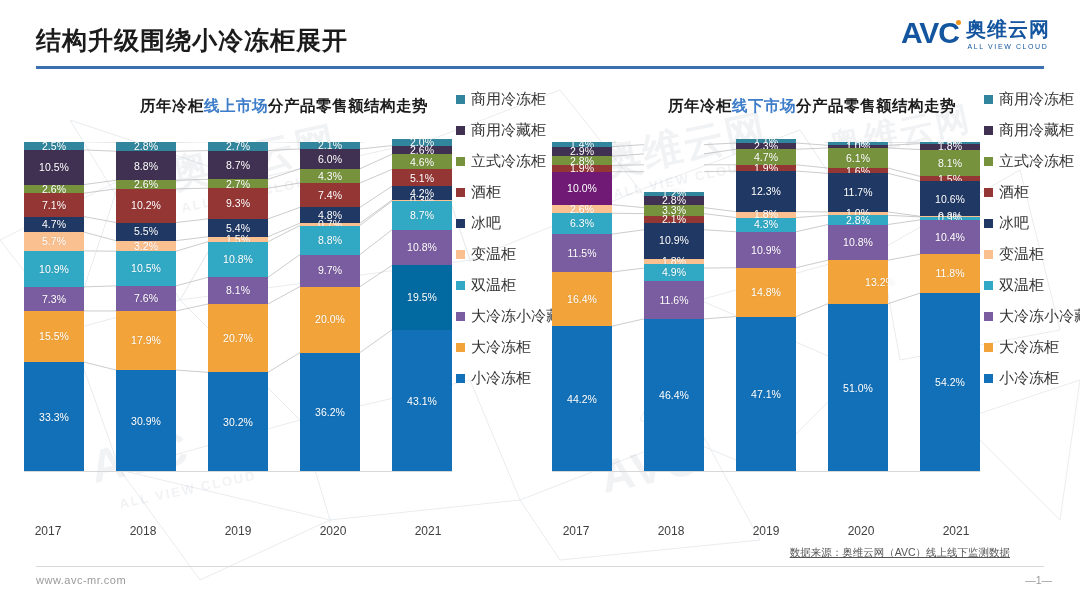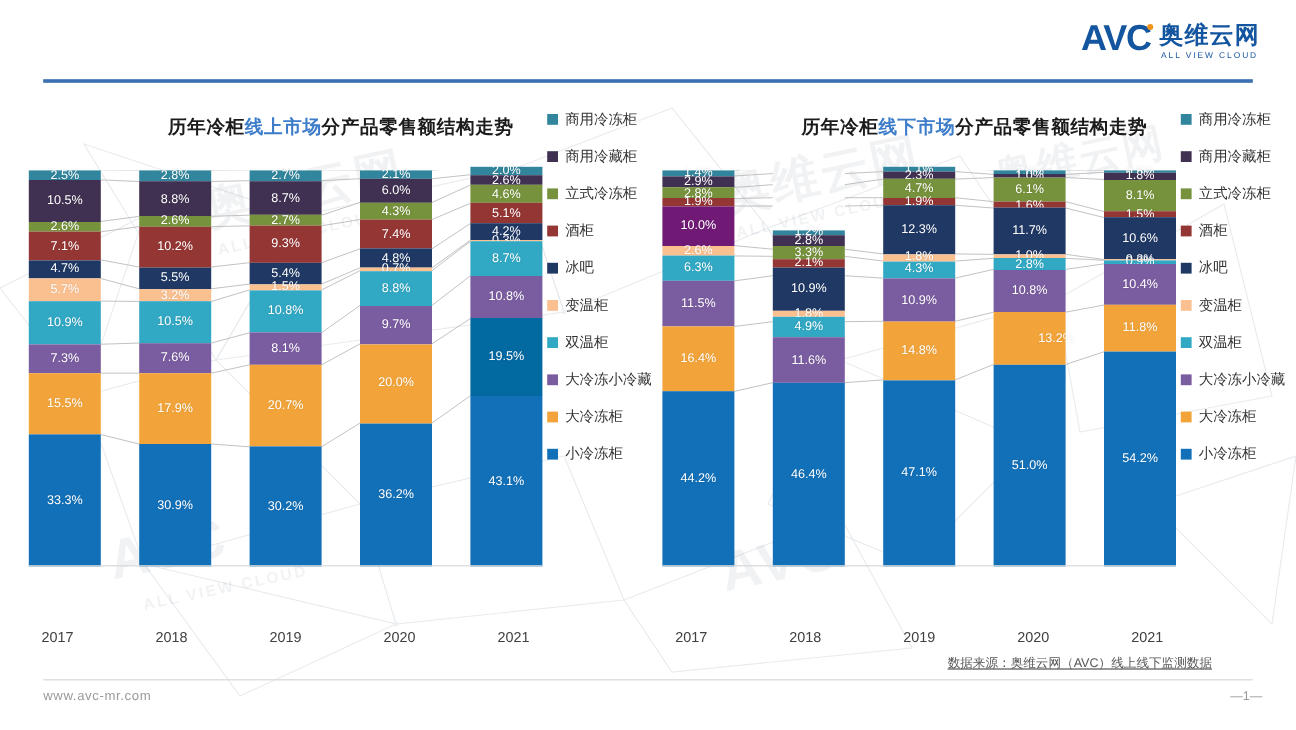--- a/index.html
+++ b/index.html
@@ -102,21 +102,21 @@
 
   
   .legend { position: absolute; top: 84px; width: 112px; }
   #legend-online  { left: 456px; }
   #legend-offline { left: 984px; }
   .legend-item {
     display: flex; align-items: center; gap: 6px;
     height: 31px;
   }
   .legend-swatch { width: 9px; height: 9px; flex: 0 0 9px; }
-  .legend-text { font-size: 12px; color: #333; white-space: nowrap; }
+  .legend-text { font-size: 15px; color: #333; white-space: nowrap; }
 
   
   .footer-rule {
     position: absolute; left: 36px; top: 566px; width: 1008px; height: 1px;
     background: #d8d8d8; z-index: 4;
   }
   .footer-url {
     position: absolute; left: 36px; top: 574px; z-index: 4;
     font-size: 11px; color: #9a9a9a; letter-spacing: 0.5px;
   }
@@ -162,20 +162,21 @@
   <div class="wm-text" style="left:170px; top:130px; font-size:40px; transform:rotate(-12deg);">奥维云网</div>
   <div class="wm-text" style="left:180px; top:186px; font-size:13px; transform:rotate(-12deg);">ALL VIEW CLOUD</div>
   <div class="wm-text" style="left:600px; top:118px; font-size:40px; transform:rotate(-12deg);">奥维云网</div>
   <div class="wm-text" style="left:612px; top:172px; font-size:13px; transform:rotate(-12deg);">ALL VIEW CLOUD</div>
   <div class="wm-text" style="left:90px; top:430px; font-size:46px; transform:rotate(-12deg);">AVC</div>
   <div class="wm-text" style="left:118px; top:482px; font-size:13px; transform:rotate(-12deg);">ALL VIEW CLOUD</div>
   <div class="wm-text" style="left:600px; top:440px; font-size:46px; transform:rotate(-12deg);">AVC</div>
   <div class="wm-text" style="left:828px; top:110px; font-size:34px; transform:rotate(-12deg);">奥维云网</div>
 
   <div class="header">
+    <div class="header-title">结构升级围绕小冷冻柜展开</div>
     <div class="header-rule"></div>
     <div class="logo">
       <div class="logo-avc">
         <span>AVC</span>
         <span class="logo-dot"></span>
       </div>
       <div>
         <div class="logo-cn">奥维云网</div>
         <div class="logo-en">ALL VIEW CLOUD</div>
       </div>

